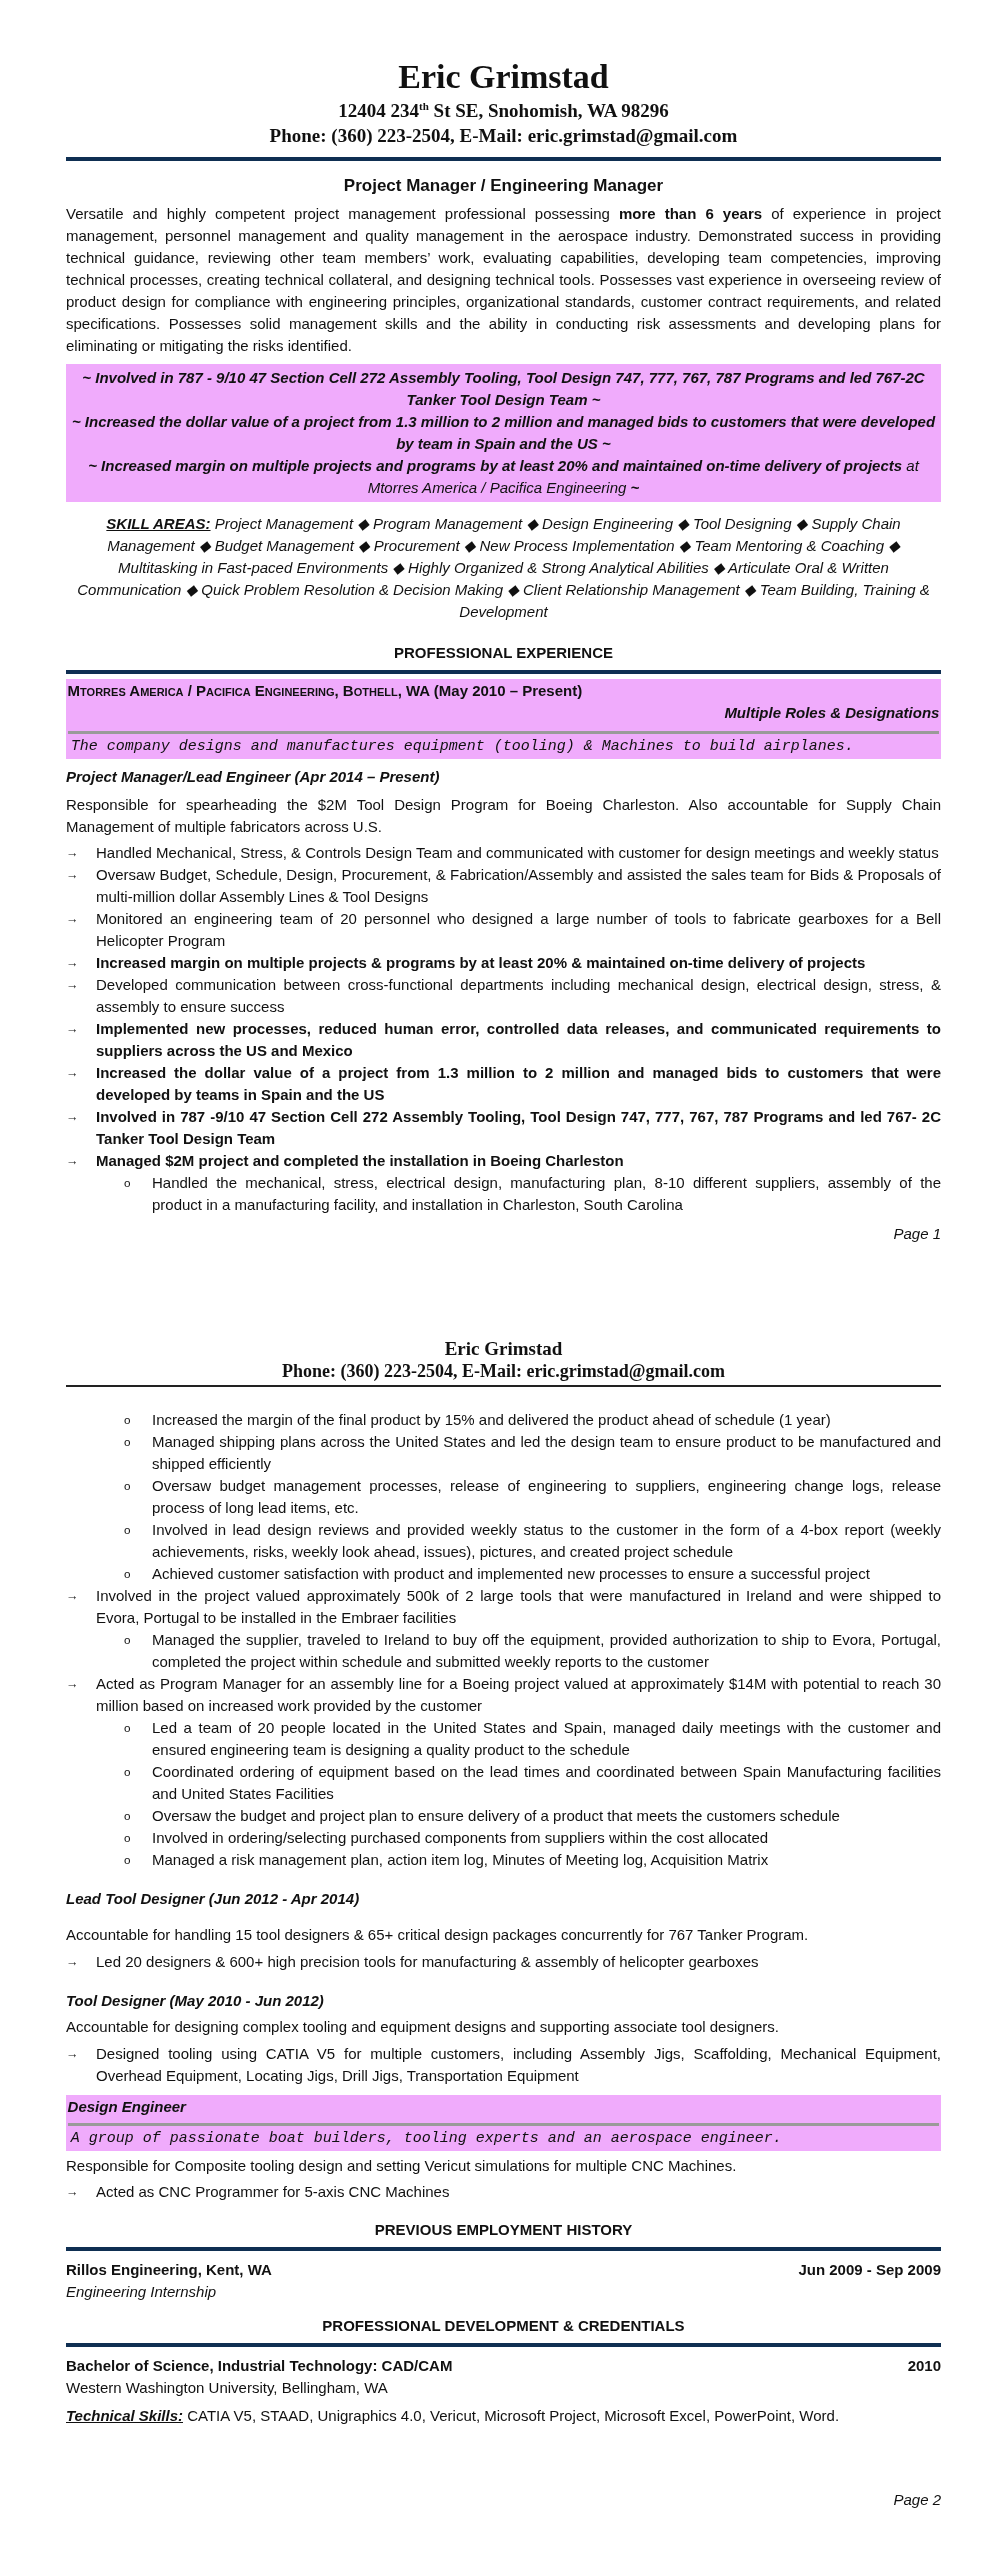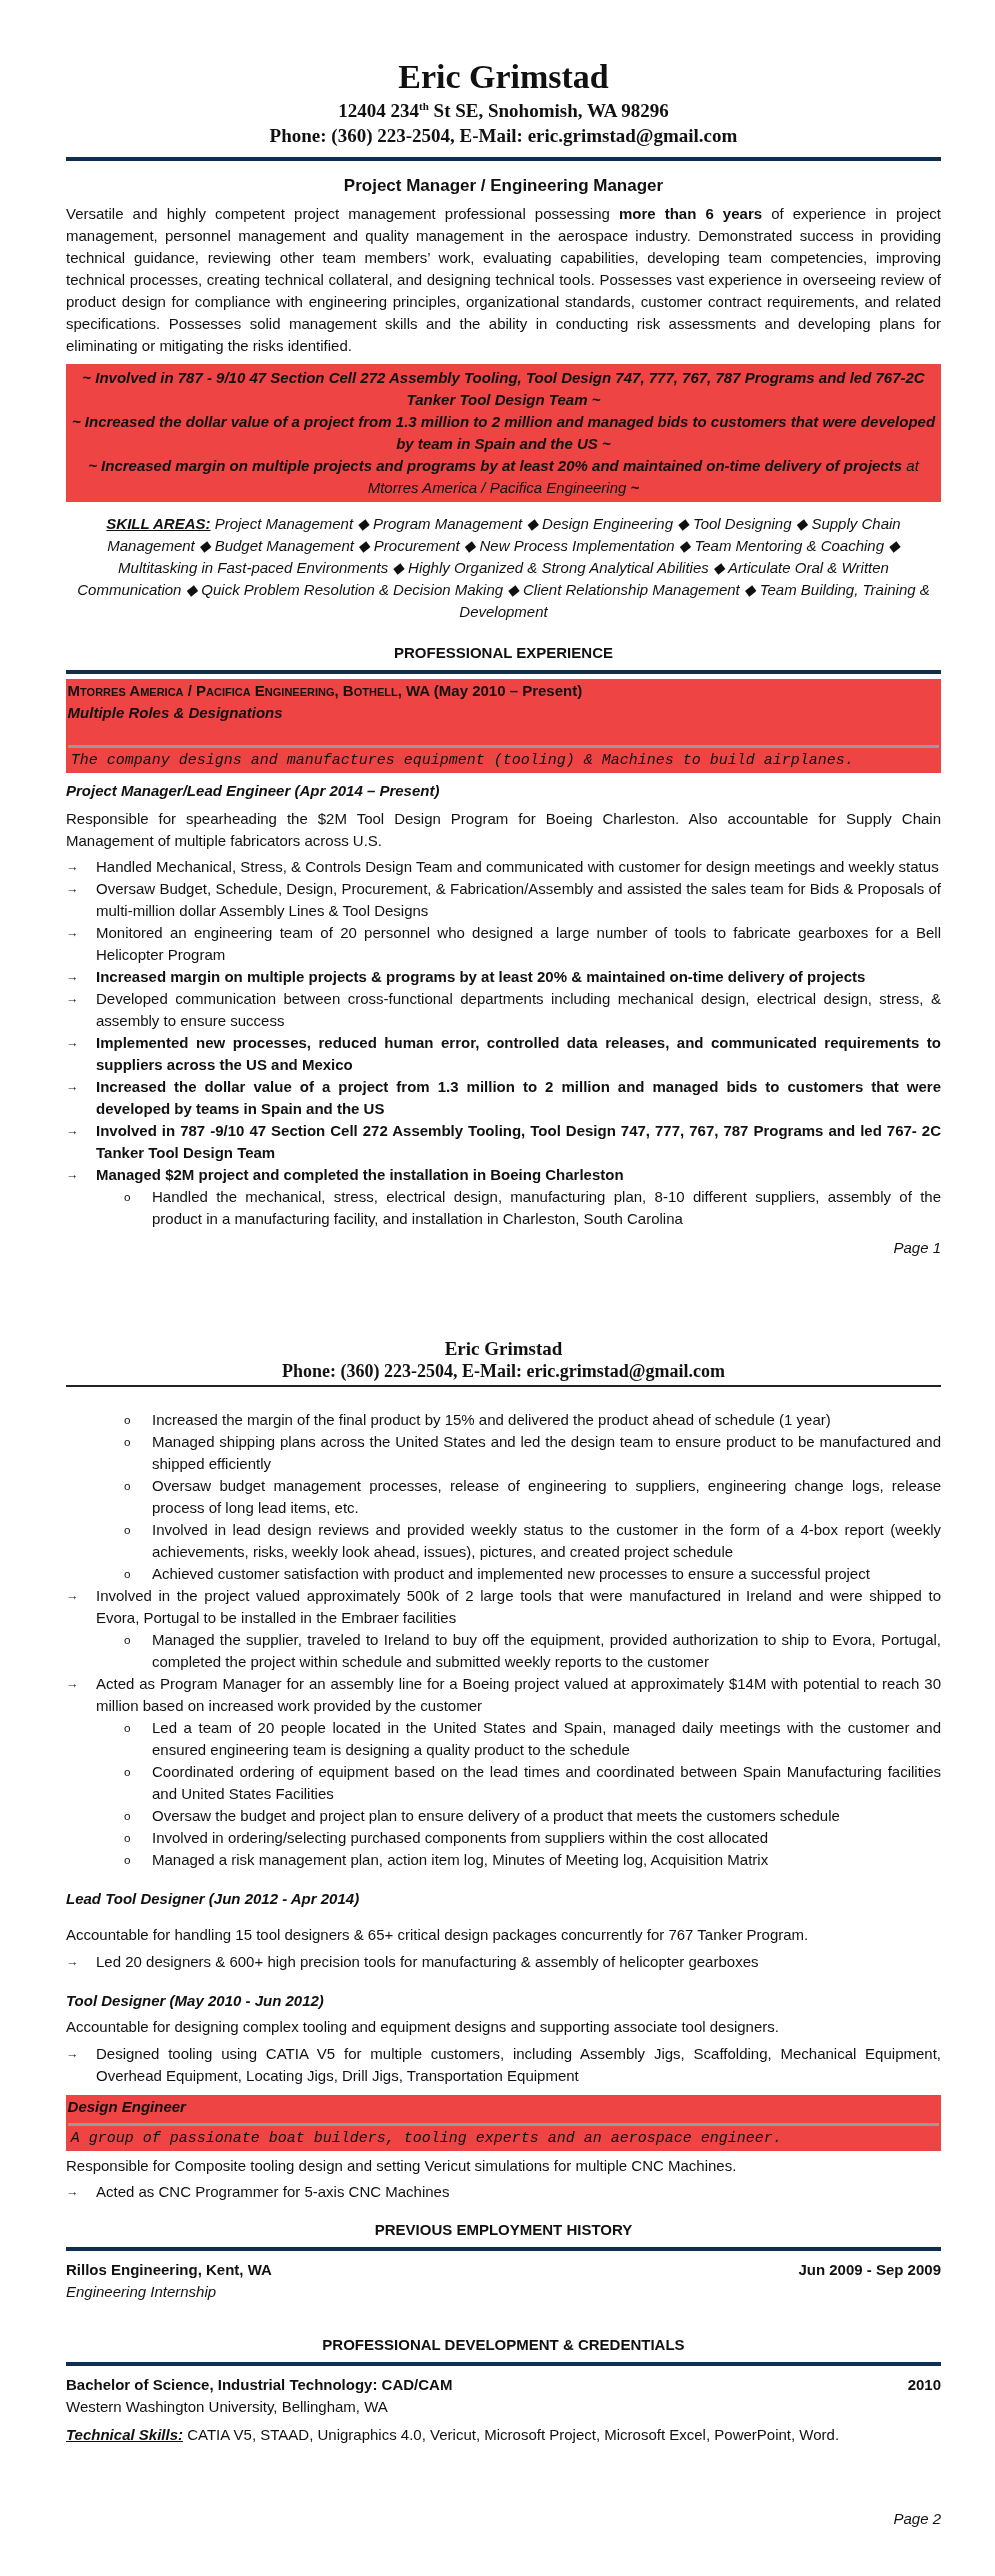--- a/index.html
+++ b/index.html
@@ -17,21 +17,21 @@
   .page { position: absolute; left: 66px; width: 875px; }
   .serif { font-family: "Liberation Serif", serif; }
   .center { text-align: center; }
   .name-h { font-family: "Liberation Serif", serif; font-weight: bold; font-size: 34px; line-height: 42px; text-align: center; }
   .addr { font-family: "Liberation Serif", serif; font-weight: bold; font-size: 19px; line-height: 25px; text-align: center; }
   .addr sup { font-size: 11px; line-height: 0; }
   .rule-blue { height: 3.9px; background: #0f2f52; width: 100%; }
   .rule-black { height: 1.6px; background: #222; width: 100%; }
   .title-h { font-weight: bold; font-size: 17px; text-align: center; line-height: 23.4px; }
   .justify { text-align: justify; }
-  .graybox { background: #ef4444; }
+  .graybox { background: #f0abfc; }
   .highlights { padding: 3.1px 4.7px; text-align: center; font-weight: bold; font-style: italic; font-size: 15px; line-height: 22px; }
   .highlights .plain { font-weight: normal; }
   .skills { text-align: center; font-style: italic; line-height: 22px; padding: 0 6.2px; }
   .skills .lbl { font-weight: bold; text-decoration: underline; }
   .sec-h { font-weight: bold; font-size: 15px; text-align: center; line-height: 22px; }
   .company { font-weight: bold; font-variant: small-caps; }
   .company .dates { font-variant: normal; }
   .role { font-weight: bold; font-style: italic; }
   .divider-gray { height: 3.1px; background: #9a9a9a; }
   .co-desc { font-style: italic; padding: 1.6px 3.1px; font-family: Liberation Mono, monospace; }
@@ -66,21 +66,21 @@
     <div><span>~ Increased margin on multiple projects and programs by at least 20% and maintained on-time delivery of projects</span><span class="plain"> at Mtorres America / Pacifica Engineering </span><span>~</span></div>
   </div>
 
   <p class="skills" style="margin-top:11px;"><span class="lbl">SKILL AREAS:</span><span> Project Management ◆ Program Management ◆ Design Engineering ◆ Tool Designing ◆ Supply Chain Management ◆ Budget Management ◆ Procurement ◆ New Process Implementation ◆ Team Mentoring &amp; Coaching ◆ Multitasking in Fast-paced Environments ◆ Highly Organized &amp; Strong Analytical Abilities ◆ Articulate Oral &amp; Written Communication ◆ Quick Problem Resolution &amp; Decision Making ◆ Client Relationship Management ◆ Team Building, Training &amp; Development</span></p>
 
   <div class="sec-h" style="margin-top:19px;">PROFESSIONAL EXPERIENCE</div>
   <div class="rule-blue" style="margin-top:6.2px;"></div>
 
   <div class="graybox" style="margin-top:4.7px; padding:1.6px 1.6px 0;">
     <div class="company"><span>Mtorres America / Pacifica Engineering, Bothell, WA </span><span class="dates">(May 2010 – Present)</span></div>
-    <div class="role" style="padding-bottom:21px;">Multiple Roles &amp; Designations</div>
+    <div class="role" style="padding-bottom:7px;text-align:right;">Multiple Roles &amp; Designations</div>
     <div class="divider-gray"></div>
     <div class="co-desc">The company designs and manufactures equipment (tooling) &amp; Machines to build airplanes.</div>
   </div>
 
   <div class="role" style="margin-top:6.2px;">Project Manager/Lead Engineer (Apr 2014 – Present)</div>
   <p class="justify" style="margin-top:6.2px;">Responsible for spearheading the $2M Tool Design Program for Boeing Charleston. Also accountable for Supply Chain Management of multiple fabricators across U.S.</p>
 
   <ul class="arrow" style="margin-top:4.7px;">
     <li><span class="mk">→</span><span>Handled Mechanical, Stress, &amp; Controls Design Team and communicated with customer for design meetings and weekly status</span></li>
     <li><span class="mk">→</span><span>Oversaw Budget, Schedule, Design, Procurement, &amp; Fabrication/Assembly and assisted the sales team for Bids &amp; Proposals of multi-million dollar Assembly Lines &amp; Tool Designs</span></li>
@@ -151,21 +151,21 @@
   </ul>
 
   <div class="sec-h" style="margin-top:15.6px;">PREVIOUS EMPLOYMENT HISTORY</div>
   <div class="rule-blue" style="margin-top:6.2px;"></div>
   <div class="row-between bold" style="margin-top:7.8px;">
     <span>Rillos Engineering, Kent, WA</span>
     <span>Jun 2009 - Sep 2009</span>
   </div>
   <div class="italic">Engineering Internship</div>
 
-  <div class="sec-h" style="margin-top:31px;">PROFESSIONAL DEVELOPMENT &amp; CREDENTIALS</div>
+  <div class="sec-h" style="margin-top:12px;">PROFESSIONAL DEVELOPMENT &amp; CREDENTIALS</div>
   <div class="rule-blue" style="margin-top:6.2px;"></div>
   <div class="row-between bold" style="margin-top:7.8px;">
     <span>Bachelor of Science, Industrial Technology: CAD/CAM</span>
     <span>2010</span>
   </div>
   <div>Western Washington University, Bellingham, WA</div>
 
   <p class="ts" style="margin-top:6px;"><span class="lbl">Technical Skills:</span><span> CATIA V5, STAAD, Unigraphics 4.0, Vericut, Microsoft Project, Microsoft Excel, PowerPoint, Word.</span></p>
 
   <div class="pagenum" style="margin-top:62px;">Page 2</div>

